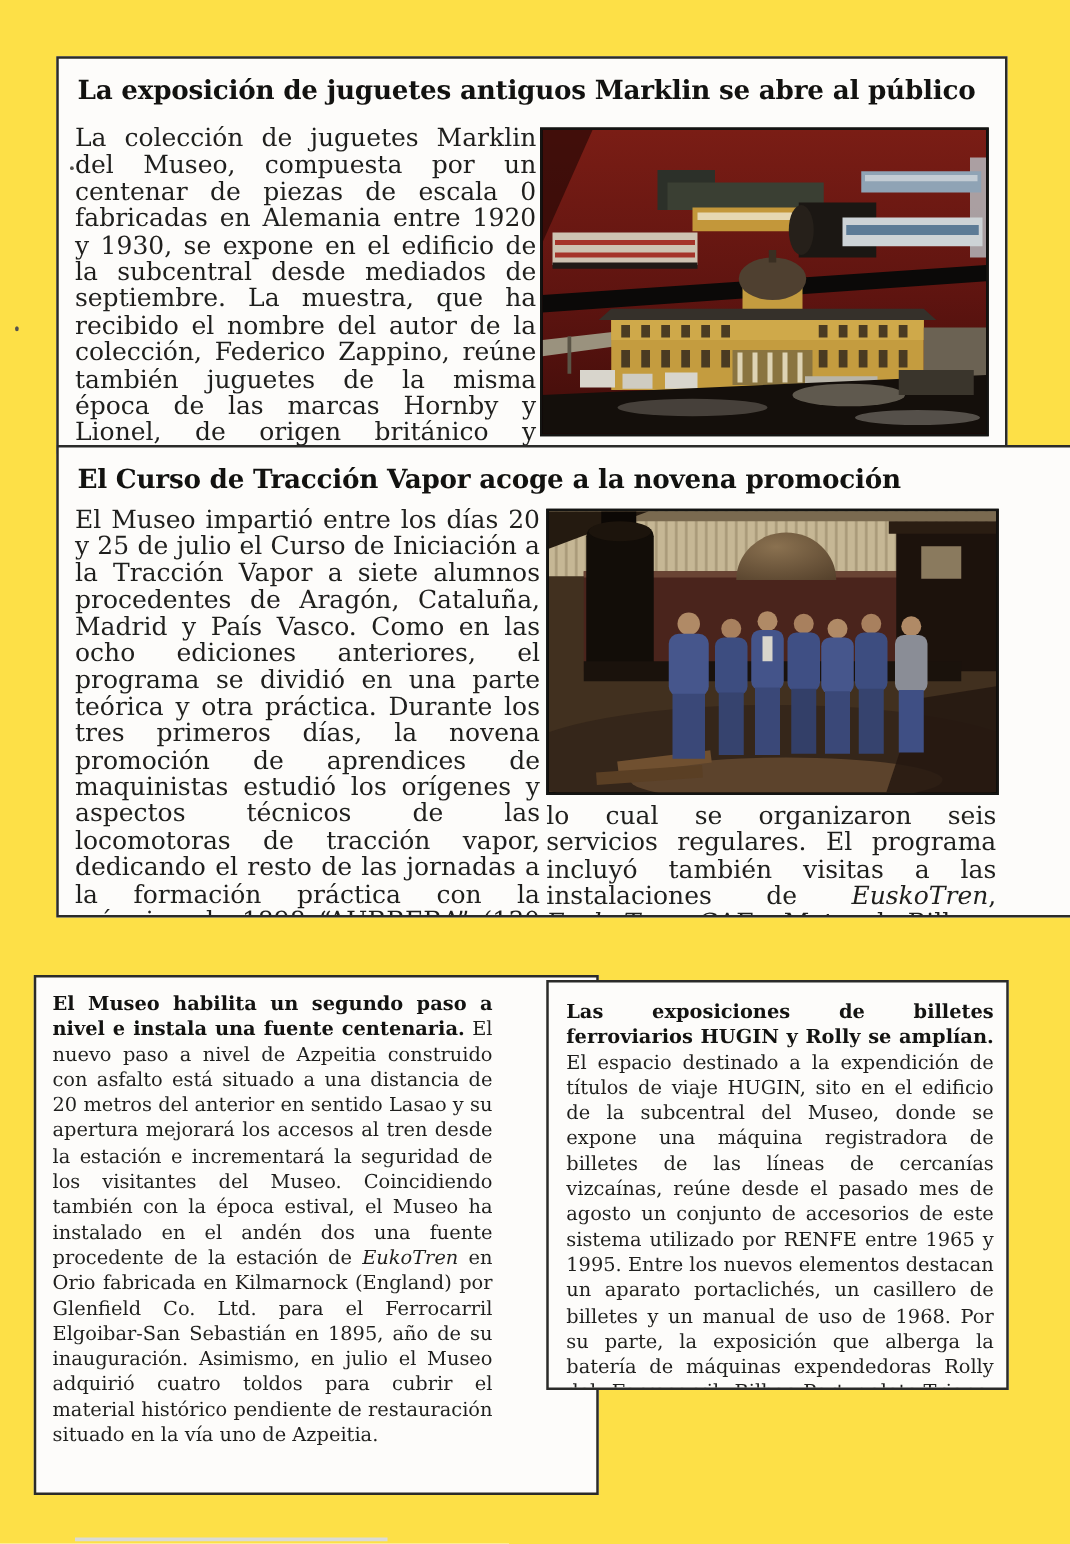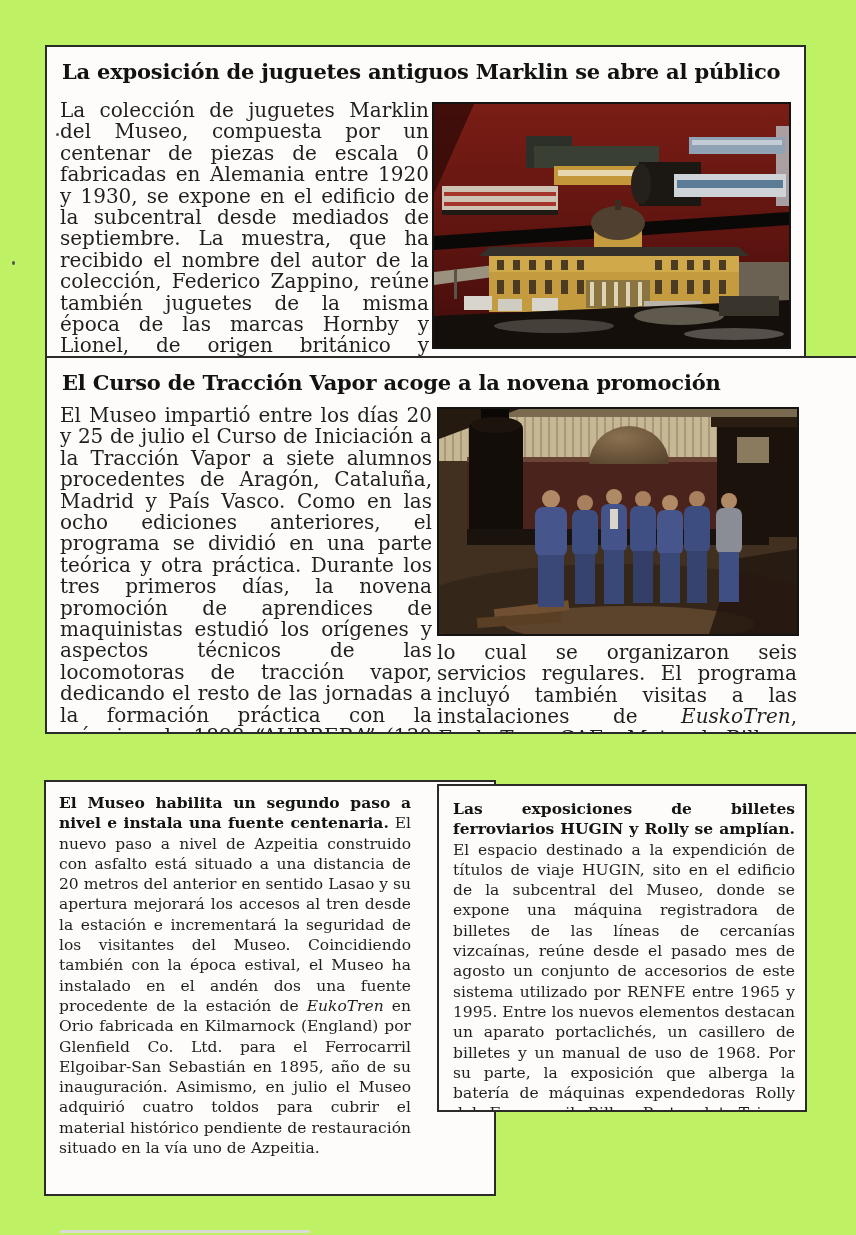--- a/index.html
+++ b/index.html
@@ -1,18 +1,18 @@
 <!DOCTYPE html>
 <html><head>
 <meta charset="utf-8">
 <style>
   html,body{margin:0;padding:0;background:#ffffff;}
   .page{
     position:relative;width:856px;height:1235px;margin:0 auto;
-    background:#bef264;overflow:hidden;
+    background:#fde047;overflow:hidden;
     font-family:"DejaVu Serif","Liberation Serif",serif;
     color:#1d1d1b;
   }
   .box{
     position:absolute;background:#fdfcfa;border:2px solid #2b2b29;
     box-sizing:border-box;overflow:hidden;
   }
   .title{
     position:absolute;margin:0;font-weight:bold;color:#121210;
     font-size:21px;letter-spacing:-0.2px;white-space:nowrap;
@@ -204,21 +204,21 @@
               <circle cx="290" cy="92" r="8" fill="#b08a66"></circle>
               <rect x="277" y="99" width="26" height="46" rx="7" fill="#8a8d96"></rect>
               <rect x="280" y="143" width="20" height="50" fill="#3f4f84"></rect>
             </g>
         </g>
       </svg>
     </figure>
     <p class="body" style="left:390px;top:284px;width:360px;"><span>lo cual se organizaron seis servicios regulares. El programa incluyó también visitas a las instalaciones de </span><span class="it">EuskoTren</span><span>, </span><span class="it">EuskoTran</span><span>, CAF y Metro de Bilbao.</span></p>
   </section>
 
-  <section class="box" style="left:44px;top:780px;width:452px;height:416px;">
+  <section class="box" style="left:27px;top:780px;width:452px;height:416px;">
     <p class="body-sm" style="left:13px;top:11px;width:352px;"><span class="runhead">El Museo habilita un segundo paso a nivel e instala una fuente centenaria.</span> <span>El nuevo paso a nivel de Azpeitia construido con asfalto está situado a una distancia de 20 metros del anterior en sentido Lasao y su apertura mejorará los accesos al tren desde la estación e incrementará la seguridad de los visitantes del Museo. Coincidiendo también con la época estival, el Museo ha instalado en el andén dos una fuente procedente de la estación de </span><span class="it">EukoTren</span><span> en Orio fabricada en Kilmarnock (England) por Glenfield Co. Ltd. para el Ferrocarril Elgoibar-San Sebastián en 1895, año de su inauguración. Asimismo, en julio el Museo adquirió cuatro toldos para cubrir el material histórico pendiente de restauración situado en la vía uno de Azpeitia.</span></p>
   </section>
 
   <section class="box" style="left:437px;top:784px;width:370px;height:328px;">
     <p class="body-sm" style="left:14px;top:13px;width:342px;"><span class="runhead">Las exposiciones de billetes ferroviarios HUGIN y Rolly se amplían.</span> <span>El espacio destinado a la expendición de títulos de viaje HUGIN, sito en el edificio de la subcentral del Museo, donde se expone una máquina registradora de billetes de las líneas de cercanías vizcaínas, reúne desde el pasado mes de agosto un conjunto de accesorios de este sistema utilizado por RENFE entre 1965 y 1995. Entre los nuevos elementos destacan un aparato portaclichés, un casillero de billetes y un manual de uso de 1968. Por su parte, la exposición que alberga la batería de máquinas expendedoras Rolly del Ferrocarril Bilbao-Portugalete-Triano, en servicio desde 1960 hasta finales de los años 80, se ha completado con una selección de billetes.</span></p>
   </section>
 
   <div class="artifact" style="left:12px;top:261px;width:3px;height:4px;"></div>
   <div class="artifact" style="left:56px;top:133px;width:3px;height:3px;"></div>
   <div class="scan-bar" style="left:60px;top:1230px;width:250px;height:3px;"></div>

